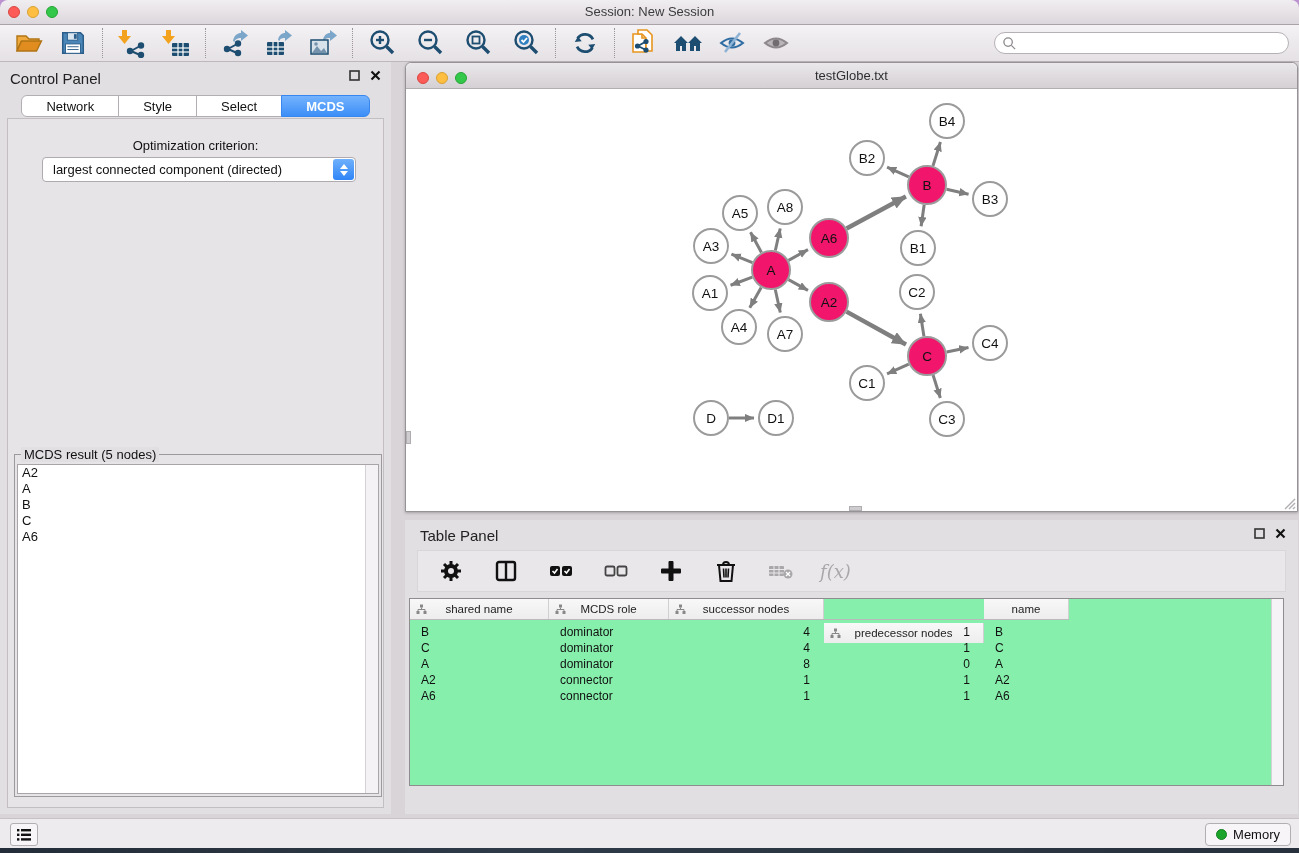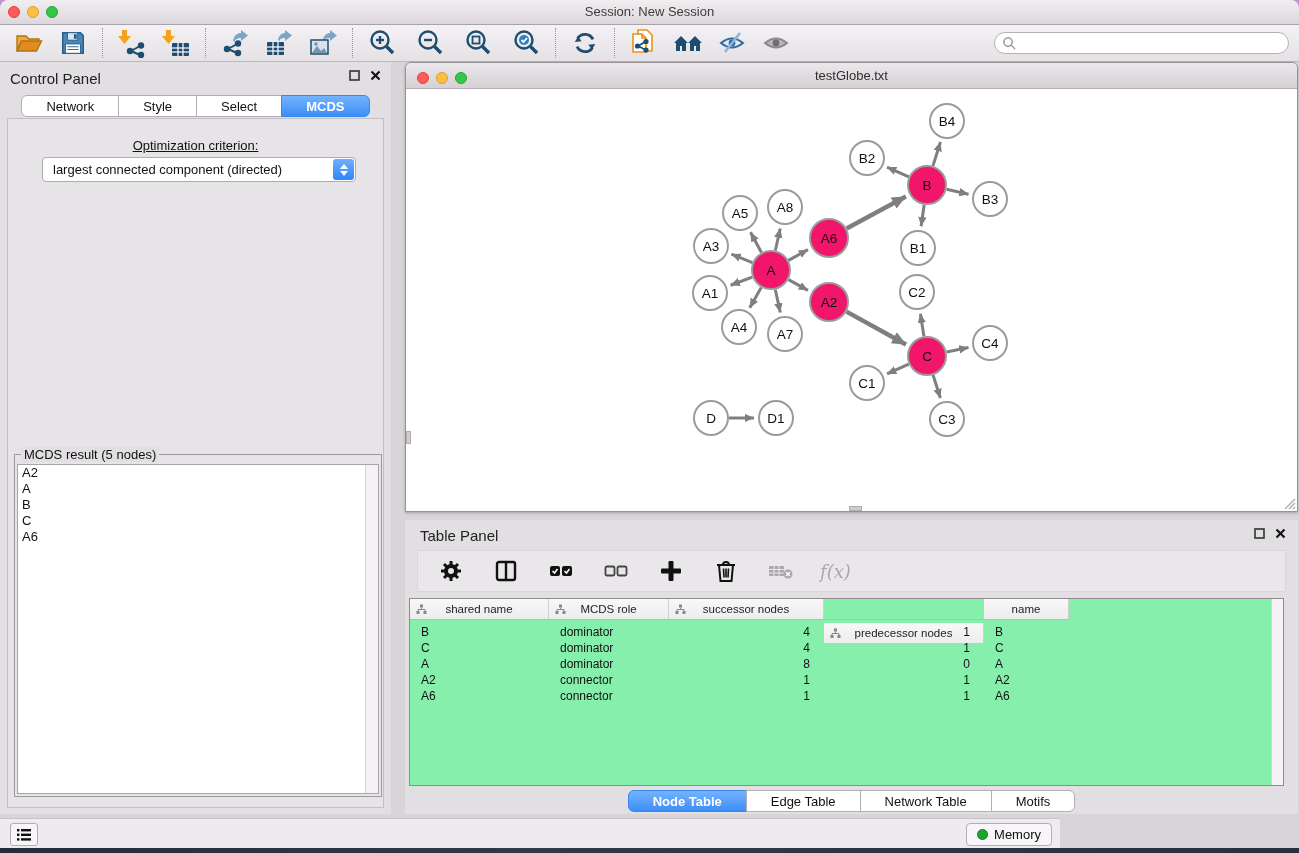--- a/index.html
+++ b/index.html
@@ -43,21 +43,21 @@
   .control-panel .panel-title { position:absolute; left:10px; top:8px; }
   .cp-body { position:absolute; left:7px; top:56px; width:377px; height:690px;
     background:#e7e4e7; border:1px solid #c2bec2; }
   .seg-row { position:absolute; left:0; right:0; display:flex; justify-content:center; }
   .cp-tabs { top:33px; }
   .seg-tab { font-size:13px; padding:3px 24px; background:#fff; border:1px solid #b3aeb3;
     margin-left:-1px; color:#111; height:22px; line-height:15px; }
   .seg-tab:first-child { border-radius:6px 0 0 6px; margin-left:0; }
   .seg-tab:last-child { border-radius:0 6px 6px 0; }
   .seg-tab.selected { background:linear-gradient(#74b3fd,#3c8ef8); border-color:#3787ef; color:#fff;font-weight:bold; }
-  .opt-label { position:absolute; left:0; right:0; top:76px; text-align:center; font-size:13px; color:#111;text-decoration:underline; }
+  .opt-label { position:absolute; left:0; right:0; top:76px; text-align:center; font-size:13px; color:#111; }
   .dropdown { position:absolute; left:42px; top:95px; width:314px; height:25px; background:#fff;
     border:1px solid #aeaaae; border-radius:4px; font-size:13px; color:#111;
     display:flex; align-items:center; padding-left:10px; }
   .dd-stepper { position:absolute; right:1px; top:1px; width:21px; height:21px;
     background:linear-gradient(#6fb0fd,#2f85f7); border-radius:3px;
     display:flex; flex-direction:column; align-items:center; justify-content:center; gap:2px; }
   .dd-up { width:0; height:0; border-left:4px solid transparent; border-right:4px solid transparent; border-bottom:5px solid #fff; }
   .dd-down { width:0; height:0; border-left:4px solid transparent; border-right:4px solid transparent; border-top:5px solid #fff; }
   .cp-buttons { position:absolute; left:0; right:0; top:128px; display:flex; justify-content:center; gap:12px; }
   .btn { font-size:13px; background:linear-gradient(#ffffff,#f2f0f2); border:1px solid #b2adb2;
@@ -92,21 +92,21 @@
   .th { position:relative; height:20px; background:linear-gradient(#f8f8f8,#ededed);
     border-right:1px solid #d2cfd2; display:flex; align-items:center; justify-content:center;
     font-size:11.5px; color:#222; }
   .th .tree-ic { position:absolute; left:6px; top:5px; }
   .trow { position:absolute; left:0; display:flex; height:16px; }
   .td { font-size:12px; color:#111; height:16px; line-height:16px; white-space:nowrap; overflow:hidden; }
   .tscroll { position:absolute; right:0; top:0; bottom:0; width:12px; background:#f5f3f5; border-left:1px solid #d4d1d4; }
   .tp-tabs { top:270px; }
 
   
-  .statusbar { position:absolute; left:0; top:818px; width:1060px; height:30px;
+  .statusbar { position:absolute; left:0; top:818px; width:1299px; height:30px;
     background:#eeebee; border-top:1px solid #c6c2c6; }
   .status-list-btn { position:absolute; left:10px; top:4px; width:28px; height:23px;
     background:#f7f5f7; border:1px solid #b2aeb2; border-radius:3px;
     display:flex; align-items:center; justify-content:center; }
   .memory-btn { position:absolute; right:8px; top:4px; height:23px; padding:0 10px;
     background:#f7f5f7; border:1px solid #b2aeb2; border-radius:4px;
     display:flex; align-items:center; gap:6px; font-size:13px; color:#111; }
   .memory-dot { width:11px; height:11px; border-radius:50%; background:#1ca52b; border:1px solid #158021; }
 </style>
 </head>
@@ -612,26 +612,20 @@
             <div class="td" style="width: 139px; text-align: left; padding: 0px 0px 0px 11px;">A6</div>
             <div class="td" style="width: 120px; text-align: left; padding: 0px 0px 0px 11px;">connector</div>
             <div class="td" style="width: 155px; text-align: right; padding: 0px 14px 0px 0px;">1</div>
             <div class="td" style="width: 160px; text-align: right; padding: 0px 14px 0px 0px;">1</div>
             <div class="td" style="width: 85px; text-align: left; padding: 0px 0px 0px 11px;">A6</div>
           </div>
         </div>
       <div class="tscroll"></div>
     </div>
 
-    <div class="seg-row tp-tabs" id="tp-tabs">
-        <div class="seg-tab selected">Node Table</div>
-        <div class="seg-tab">Edge Table</div>
-        <div class="seg-tab">Network Table</div>
-        <div class="seg-tab">Motifs</div>
-      </div>
   </div>
 
   <div class="statusbar">
     <div class="status-list-btn">
       <svg width="16" height="14" viewBox="0 0 16 14">
         <rect x="1" y="1" width="2.4" height="2.4" fill="#111"></rect>
           <rect x="5" y="1" width="10" height="2.4" fill="#111"></rect>
         <rect x="1" y="5.6" width="2.4" height="2.4" fill="#111"></rect>
           <rect x="5" y="5.6" width="10" height="2.4" fill="#111"></rect>
         <rect x="1" y="10.2" width="2.4" height="2.4" fill="#111"></rect>

